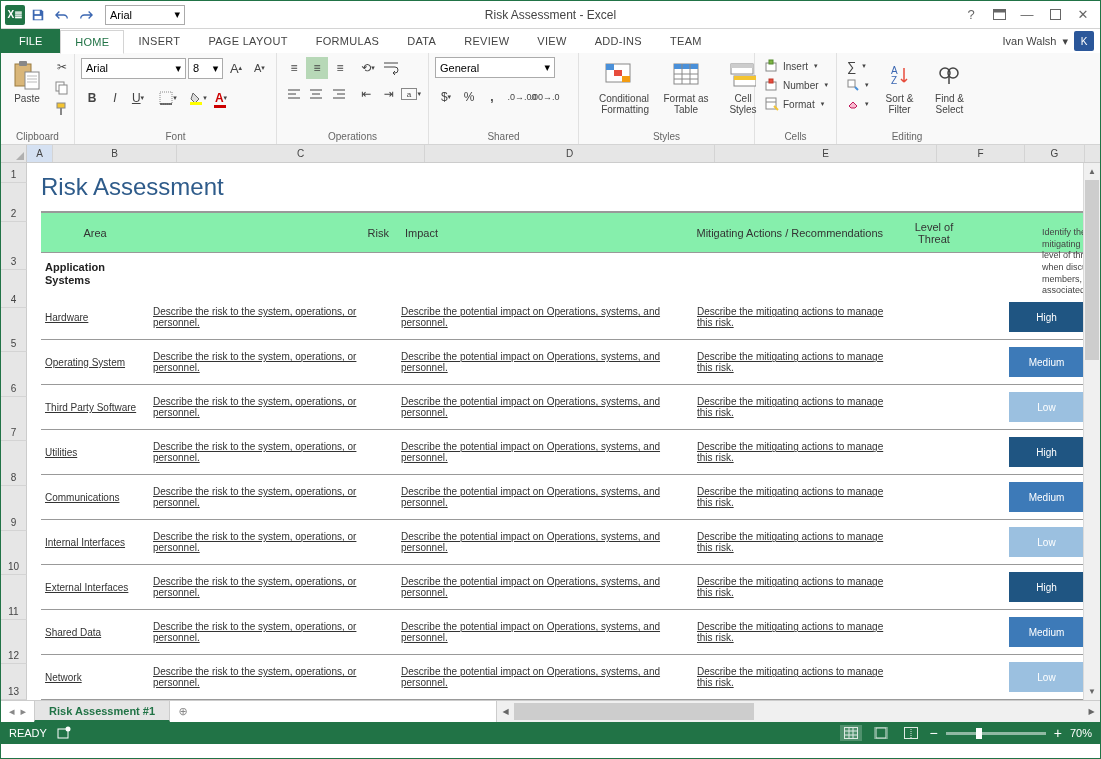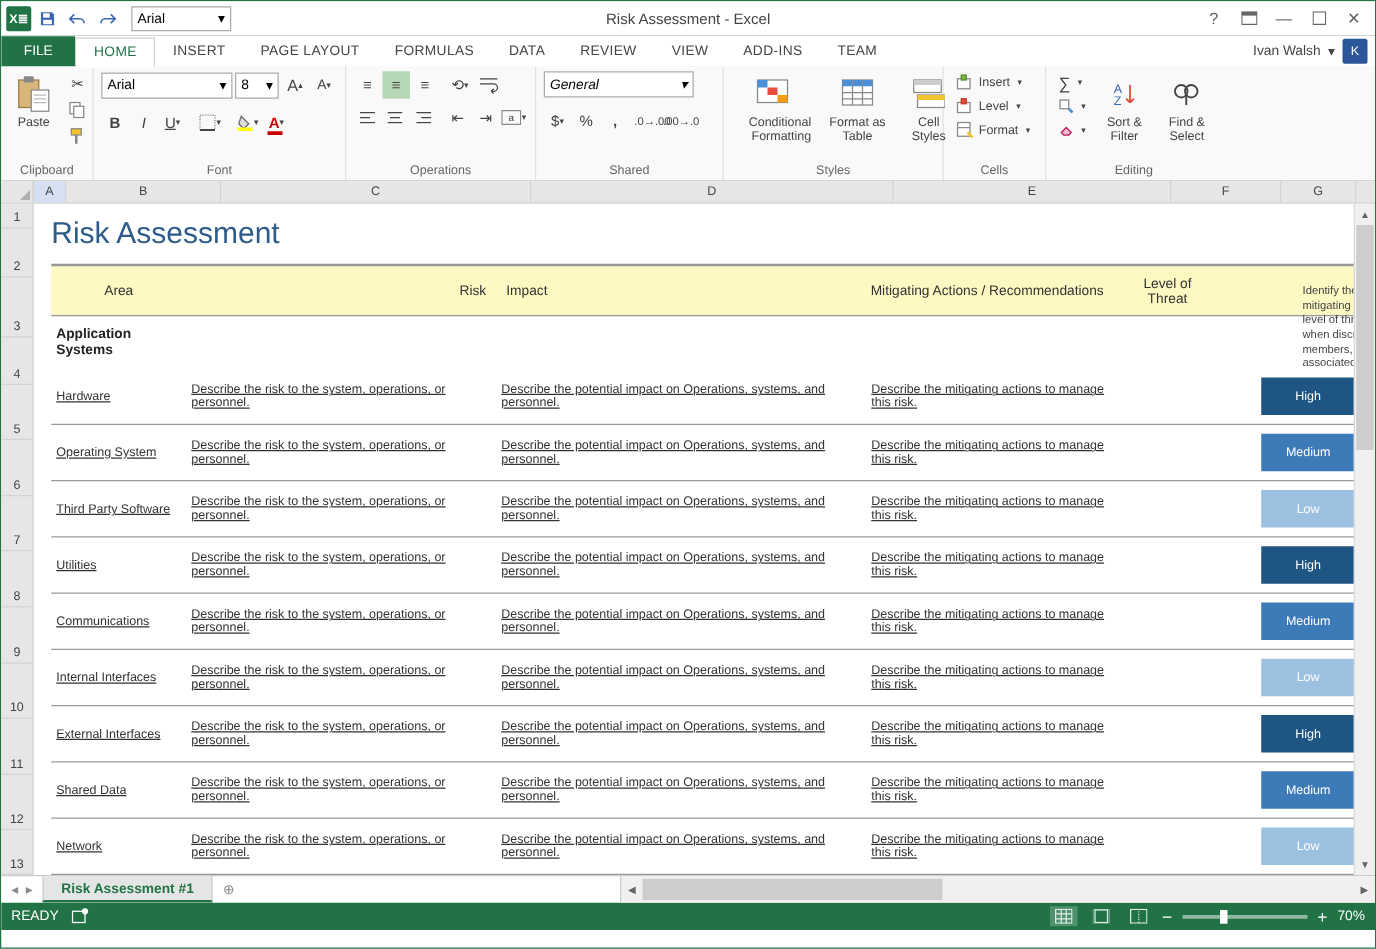--- a/index.html
+++ b/index.html
@@ -24,35 +24,35 @@
 .rgroup-label { text-align: center; font-size: 10px; color: #666; padding: 2px 0; }
 .big-btn { display: flex; flex-direction: column; align-items: center; gap: 2px; padding: 2px 4px; cursor: pointer; font-size: 10px; color: #444; }
 .big-icon { width: 32px; height: 32px; display: flex; align-items: center; justify-content: center; font-size: 20px; }
 .small-btns { display: flex; flex-direction: column; gap: 1px; }
 .small-btn { width: 22px; height: 20px; display: flex; align-items: center; justify-content: center; cursor: pointer; font-size: 12px; color: #444; }
 .font-row { display: flex; gap: 2px; align-items: center; margin-bottom: 4px; }
 .font-box { border: 1px solid #ababab; height: 21px; font-size: 11px; padding: 0 4px; background: #fff; display: flex; align-items: center; justify-content: space-between; }
 .btn-row { display: flex; gap: 1px; }
 .rb { width: 22px; height: 22px; display: flex; align-items: center; justify-content: center; cursor: pointer; color: #444; font-size: 12px; }
 .rb.hl { background: #b7d8b7; }
-.number-box { border: 1px solid #ababab; height: 21px; width: 120px; font-size: 11px; padding: 0 4px; background: #fff; display: flex; align-items: center; justify-content: space-between; font-style: italic; }
+.number-box { border: 1px solid #ababab; height: 21px; width: 120px; font-size: 11px; padding: 0 4px; background: #fff; display: flex; align-items: center; justify-content: space-between; }
 .cells-col { display: flex; flex-direction: column; gap: 1px; }
 .cell-btn { display: flex; align-items: center; gap: 4px; padding: 1px 4px; cursor: pointer; font-size: 10px; color: #444; height: 18px; }
 .col-headers { height: 18px; display: flex; background: #e6e6e6; border-bottom: 1px solid #ccc; font-size: 10px; color: #444; }
 .corner { width: 26px; border-right: 1px solid #ccc; background: #e6e6e6; position: relative; }
 .corner::after { content: ''; position: absolute; right: 2px; bottom: 2px; border-left: 8px solid transparent; border-bottom: 8px solid #b0b0b0; }
 .col-h { border-right: 1px solid #d4d4d4; display: flex; align-items: center; justify-content: center; }
 .col-h.active { background: #d5e1f2; }
 .sheet-area { display: flex; height: 537px; position: relative; }
 .row-headers { width: 26px; background: #e6e6e6; display: flex; flex-direction: column; font-size: 10px; color: #444; }
 .row-h { border-bottom: 1px solid #d4d4d4; border-right: 1px solid #ccc; display: flex; align-items: flex-end; justify-content: center; padding-bottom: 2px; }
 .sheet-content { flex: 1; position: relative; overflow: hidden; background: #fff; }
 .doc { padding: 10px 14px 0 14px; }
 .doc-title { font-size: 24px; color: #2e5b8a; font-weight: 300; margin-bottom: 10px; font-family: "Segoe UI Light", "Segoe UI", Arial; }
-.tbl-head { background: #fef9c3; border-top: 2px solid #999; border-bottom: 1px solid #999; display: flex; height: 42px; align-items: center; font-size: 11px; color: #333; }
+.tbl-head { background: #86efac; border-top: 2px solid #999; border-bottom: 1px solid #999; display: flex; height: 42px; align-items: center; font-size: 11px; color: #333; }
 .th { padding: 0 8px; }
 .section-label { font-weight: bold; font-size: 11px; color: #222; padding: 8px 4px 8px 4px; line-height: 1.2; }
 .data-row { display: flex; align-items: center; border-bottom: 1px solid #999; height: 45px; font-size: 10px; color: #333; }
 .td { padding: 0 4px; text-decoration: underline; }
 .threat { width: 75px; height: 30px; display: flex; align-items: center; justify-content: center; color: #fff; font-size: 10px; margin-left: auto; margin-right: 2px; }
 .threat.High { background: #1f5582; }
 .threat.Medium { background: #3d7ab8; }
 .threat.Low { background: #9bc0e0; }
 .side-note { position: absolute; right: 0; top: 62px; width: 60px; font-size: 9px; color: #444; line-height: 1.3; padding: 2px; overflow: hidden; }
 .vscroll { position: absolute; right: 0; top: 0; bottom: 0; width: 17px; background: #f0f0f0; border-left: 1px solid #dadada; }
@@ -347,21 +347,21 @@
               <rect x="4" y="1" width="4" height="4" fill="#7cb342" stroke="#558b2f"></rect>
             </svg>
             <span>Insert</span>
             <span style="font-size:7px;margin-left:2px">▾</span>
           </div>
         <div class="cell-btn">
             <svg width="14" height="14" viewBox="0 0 14 14">
               <rect x="1" y="4" width="10" height="8" fill="#fff" stroke="#888"></rect>
               <rect x="4" y="1" width="4" height="4" fill="#e74c3c" stroke="#c0392b"></rect>
             </svg>
-            <span>Level</span>
+            <span>Number</span>
             <span style="font-size:7px;margin-left:2px">▾</span>
           </div>
         <div class="cell-btn">
             <svg width="14" height="14" viewBox="0 0 14 14">
               <rect x="1" y="1" width="10" height="11" fill="#fff" stroke="#888"></rect>
               <line x1="1" y1="5" x2="11" y2="5" stroke="#888"></line>
               <path d="M9 9l4 4" stroke="#f4c430" stroke-width="2"></path>
             </svg>
             <span>Format</span>
             <span style="font-size:7px;margin-left:2px">▾</span>

